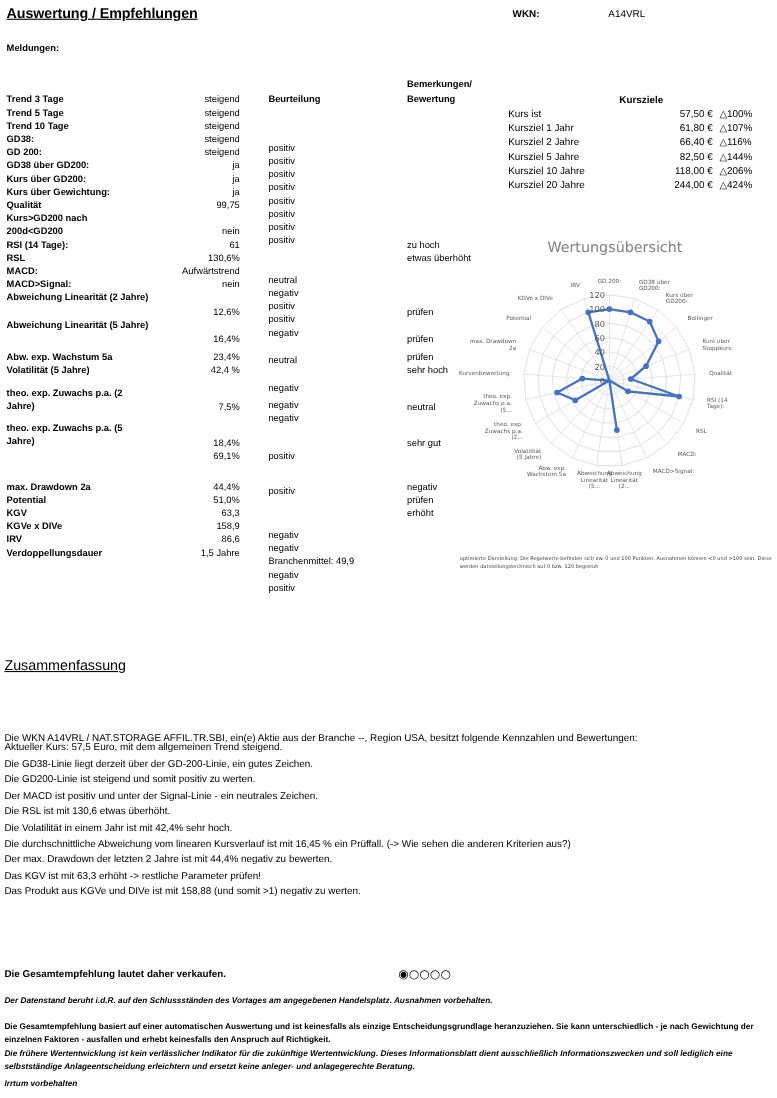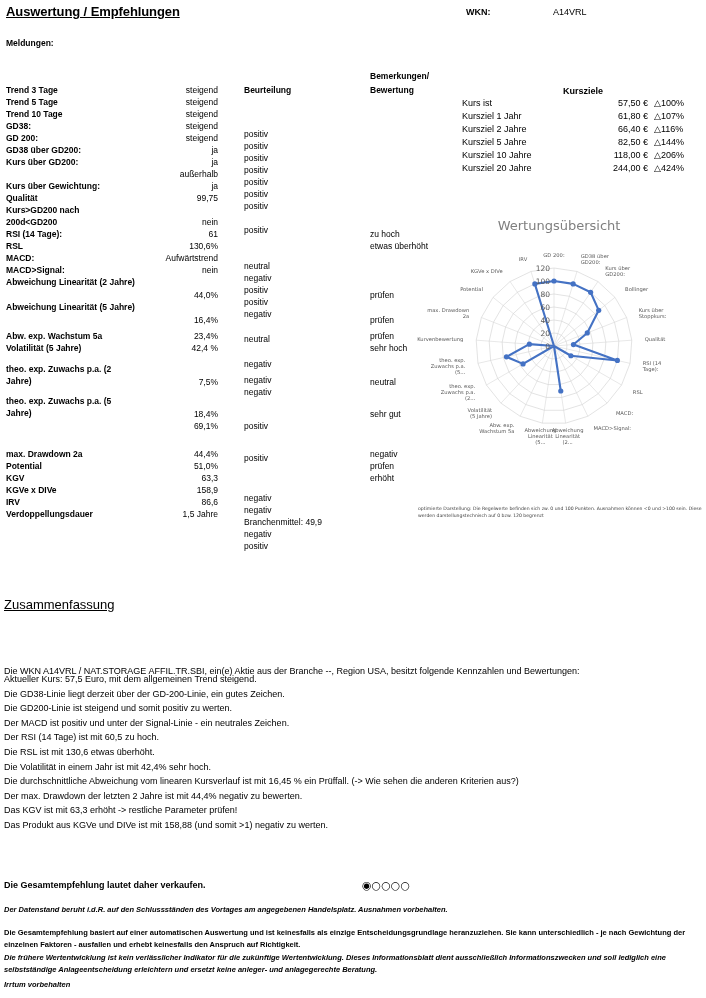--- a/index.html
+++ b/index.html
@@ -122,24 +122,20 @@
         <div class="col-label">GD38 über GD200:</div>
         <div class="col-value">ja</div>
         <div class="col-beurt">positiv</div>
       </div>
       <div class="row" style="height: 12px; margin-top: 0px;">
         <div class="col-label">Kurs über GD200:</div>
         <div class="col-value">ja</div>
         <div class="col-beurt">positiv</div>
       </div>
       <div class="row" style="height: 12px; margin-top: 0px;">
-        <div class="col-label"></div>
-        <div class="col-value">außerhalb</div>
-      </div>
-      <div class="row" style="height: 12px; margin-top: 0px;">
         <div class="col-label">Kurs über Gewichtung:</div>
         <div class="col-value">ja</div>
         <div class="col-beurt">positiv</div>
       </div>
       <div class="row" style="height: 12px; margin-top: 0px;">
         <div class="col-label">Qualität</div>
         <div class="col-value">99,75</div>
       </div>
       <div class="row" style="height: 12px; margin-top: 0px;">
         <div class="col-label">Kurs&gt;GD200 nach</div>
@@ -166,21 +162,21 @@
         <div class="col-value">Aufwärtstrend</div>
         <div class="col-beurt">positiv</div>
       </div>
       <div class="row" style="height: 12px; margin-top: 0px;">
         <div class="col-label">MACD&gt;Signal:</div>
         <div class="col-value">nein</div>
         <div class="col-beurt">negativ</div>
       </div>
       <div class="row" style="height: 25px; margin-top: 0px;">
         <div class="col-label wrap">Abweichung Linearität (2 Jahre)</div>
-        <div class="col-value" style="top: 13px;">44,0%</div>
+        <div class="col-value" style="top: 13px;">12,6%</div>
         <div class="col-beurt" style="top: 13px;">neutral</div>
         <div class="col-bem" style="top: 13px;">prüfen</div>
       </div>
       <div class="row" style="height: 25px; margin-top: 0px;">
         <div class="col-label wrap">Abweichung Linearität (5 Jahre)</div>
         <div class="col-value" style="top: 13px;">16,4%</div>
         <div class="col-beurt" style="top: 13px;">negativ</div>
         <div class="col-bem" style="top: 13px;">prüfen</div>
       </div>
       <div class="row" style="height: 12px; margin-top: 4px;">
@@ -355,21 +351,20 @@
     <div class="radar-note">optimierte Darstellung: Die Regelwerte befinden sich zw. 0 und 100 Punkten. Ausnahmen können &lt;0 und &gt;100 sein. Diese werden darstellungstechnisch auf 0 bzw. 120 begrenzt</div>
   </div>
 
   <div class="zs-title">Zusammenfassung</div>
   <div class="zs-intro">Die WKN A14VRL / NAT.STORAGE AFFIL.TR.SBI, ein(e) Aktie aus der Branche --, Region USA, besitzt folgende Kennzahlen und Bewertungen:</div>
   <div class="zs-lines" id="zslines">
       <div>Aktueller Kurs: 57,5 Euro, mit dem allgemeinen Trend steigend.</div>
       <div>Die GD38-Linie liegt derzeit über der GD-200-Linie, ein gutes Zeichen.</div>
       <div>Die GD200-Linie ist steigend und somit positiv zu werten.</div>
       <div>Der MACD ist positiv und unter der Signal-Linie - ein neutrales Zeichen.</div>
-      <div>Der RSI (14 Tage) ist mit 60,5 zu hoch.</div>
       <div>Die RSL ist mit 130,6 etwas überhöht.</div>
       <div>Die Volatilität in einem Jahr ist mit 42,4% sehr hoch.</div>
       <div>Die durchschnittliche Abweichung vom linearen Kursverlauf ist mit 16,45 % ein Prüffall. (-&gt; Wie sehen die anderen Kriterien aus?)</div>
       <div>Der max. Drawdown der letzten 2 Jahre ist mit  44,4% negativ zu bewerten.</div>
       <div>Das KGV ist mit 63,3 erhöht -&gt; restliche Parameter prüfen!</div>
       <div>Das Produkt aus KGVe und DIVe ist mit 158,88 (und somit &gt;1) negativ zu werten.</div>
     </div>
 
   <div class="rec">Die Gesamtempfehlung lautet daher verkaufen.</div>
   <div class="stars">◉○○○○</div>

